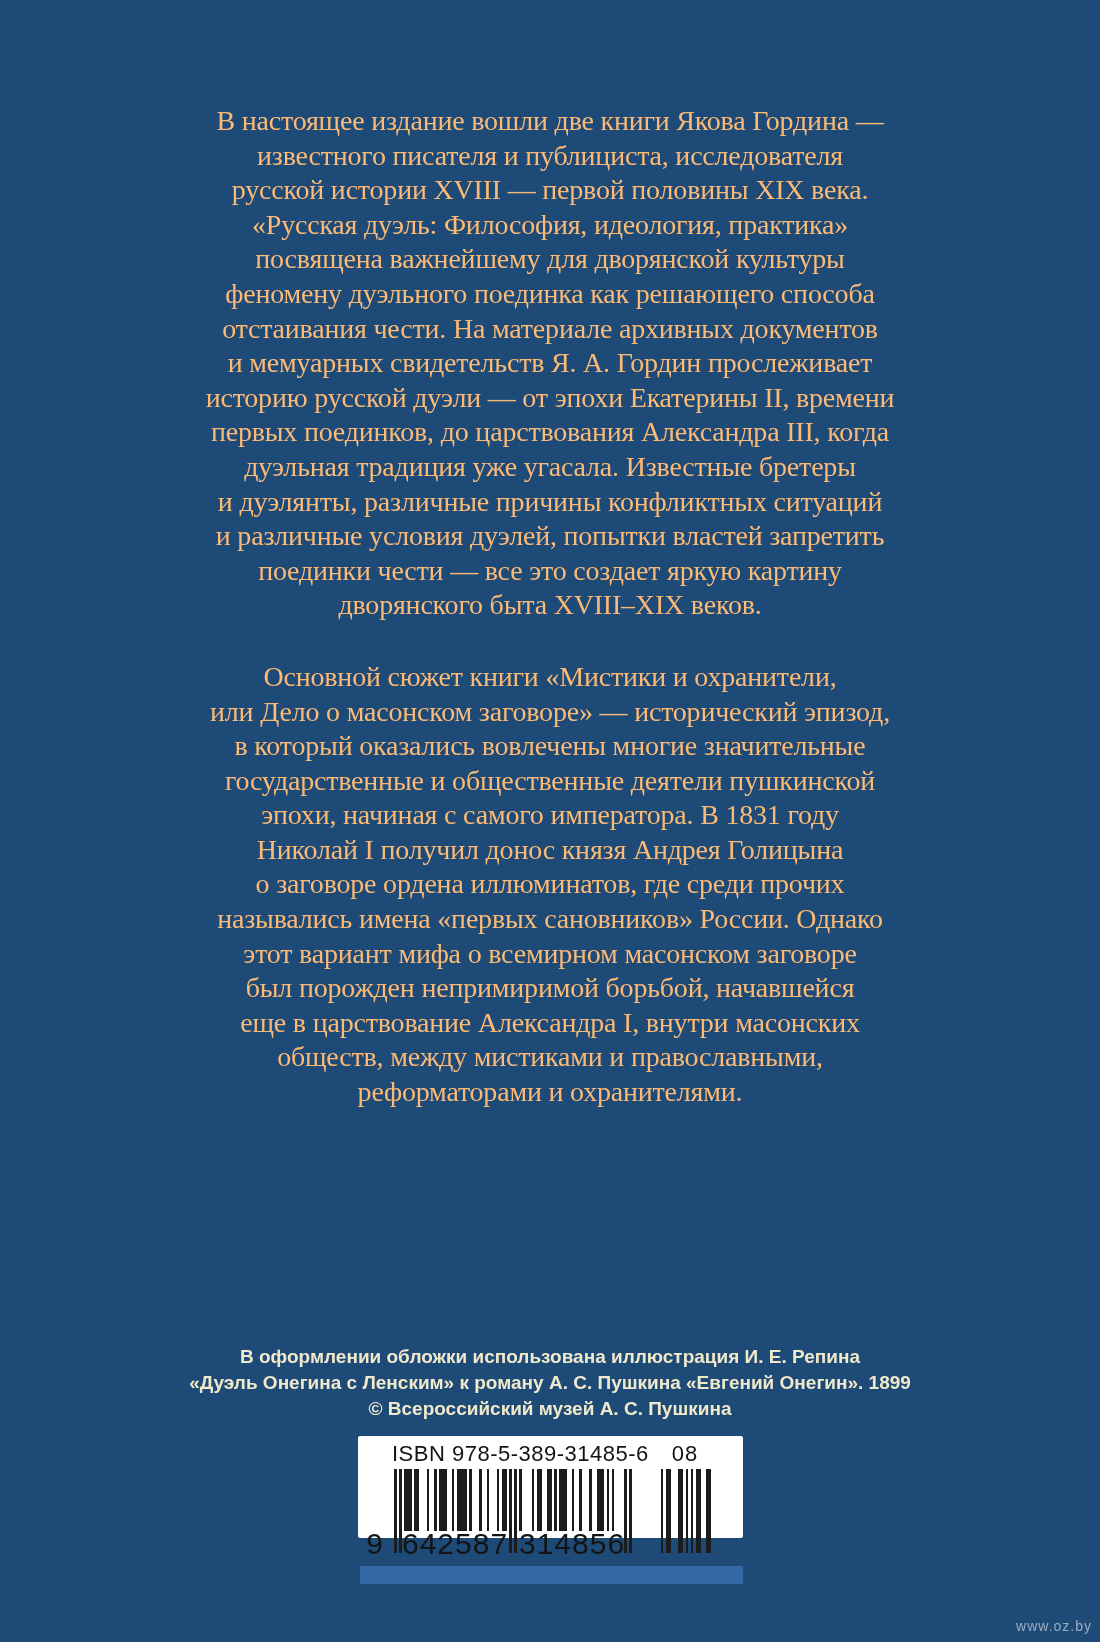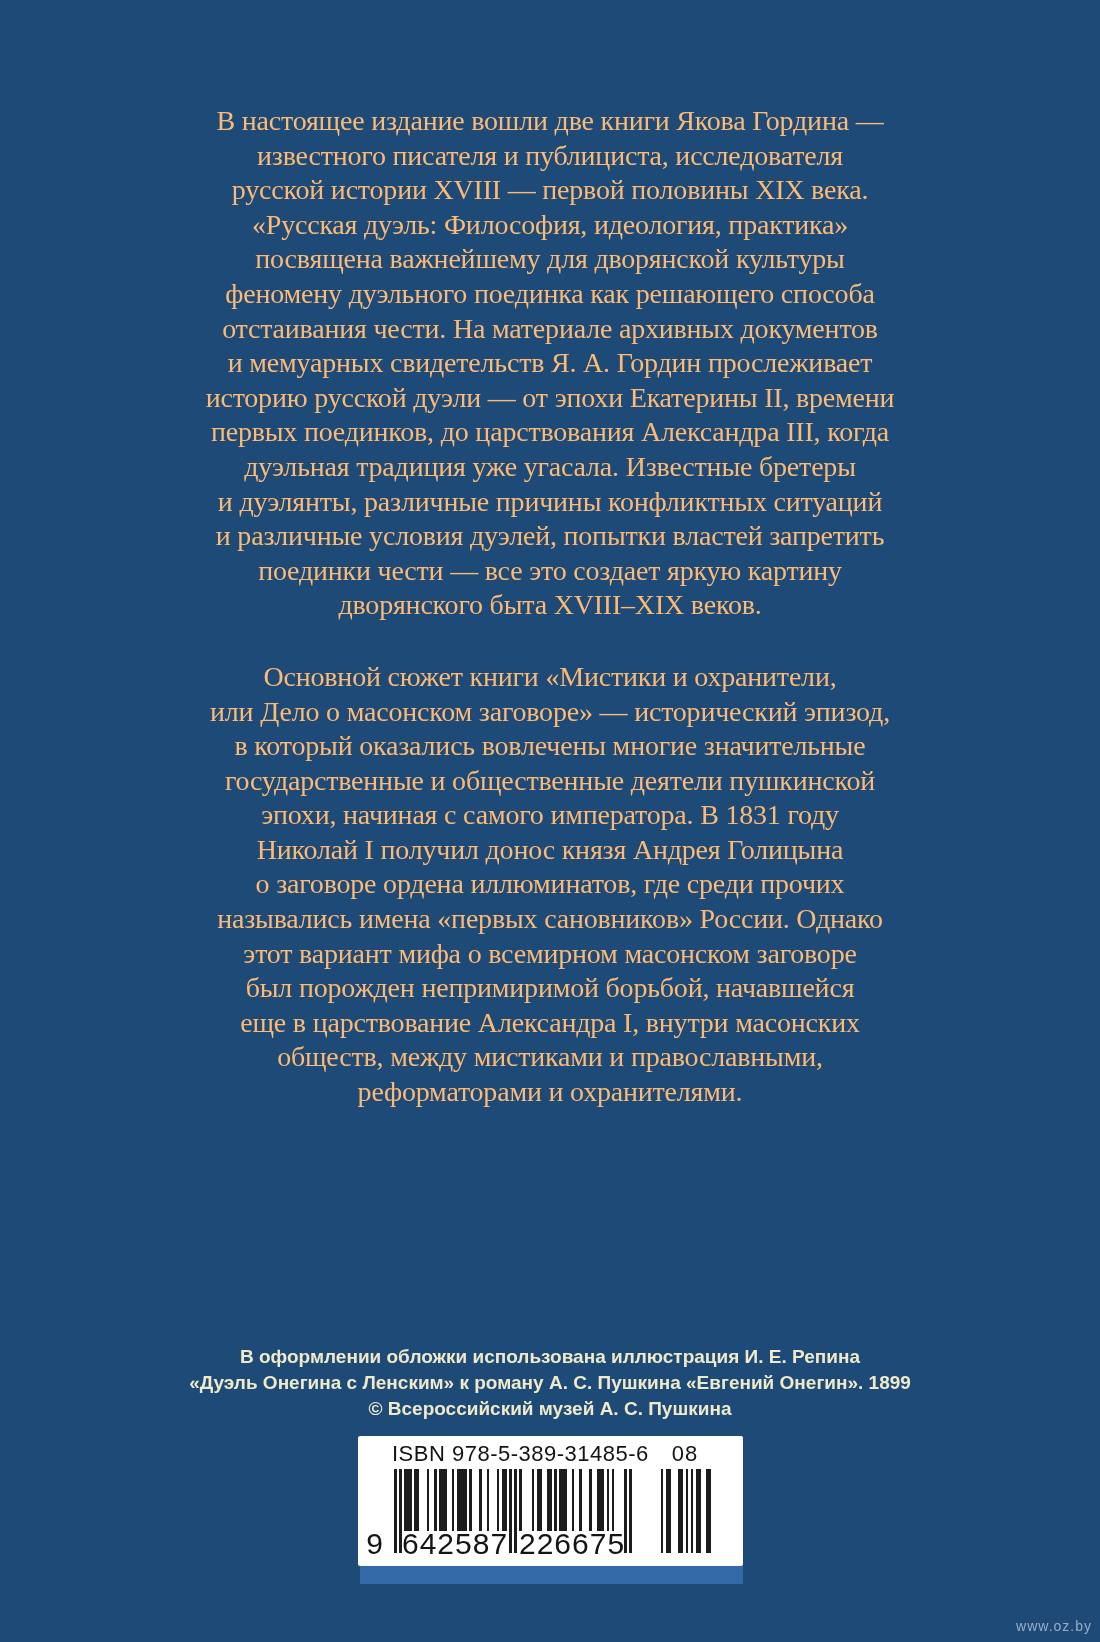--- a/index.html
+++ b/index.html
@@ -38,21 +38,21 @@
     font-size: 19px;
     line-height: 26px;
     white-space: pre-line;
     font-weight: bold;
   }
   .barcode-box {
     position: absolute;
     left: 358px;
     top: 1436px;
     width: 385px;
-    height: 130px;
+    height: 102px;
     background: #FFFFFF;
     border-radius: 2px;
     z-index: 2;
   }
   .band {
     position: absolute;
     left: 360px;
     top: 1566px;
     width: 383px;
     height: 18px;
@@ -278,20 +278,20 @@
         <div class="module" style="height: 84px; background: transparent;"></div>
         <div class="module" style="height: 84px; background: rgb(28, 28, 28);"></div>
         <div class="module" style="height: 84px; background: rgb(28, 28, 28);"></div>
         <div class="module" style="height: 84px; background: transparent;"></div>
         <div class="module" style="height: 84px; background: transparent;"></div>
         <div class="module" style="height: 84px; background: rgb(28, 28, 28);"></div>
         <div class="module" style="height: 84px; background: rgb(28, 28, 28);"></div>
       </div>
     <div class="bc-digit digit-first">9</div>
     <div class="bc-digit digit-g1">642587</div>
-    <div class="bc-digit digit-g2">226675</div>
+    <div class="bc-digit digit-g2">314856</div>
   </div>
 
   <div class="band" style="background: rgb(50, 105, 166);"></div>
 
   <div class="watermark">www.oz.by</div>
 
 </div>
 
 </body></html>

